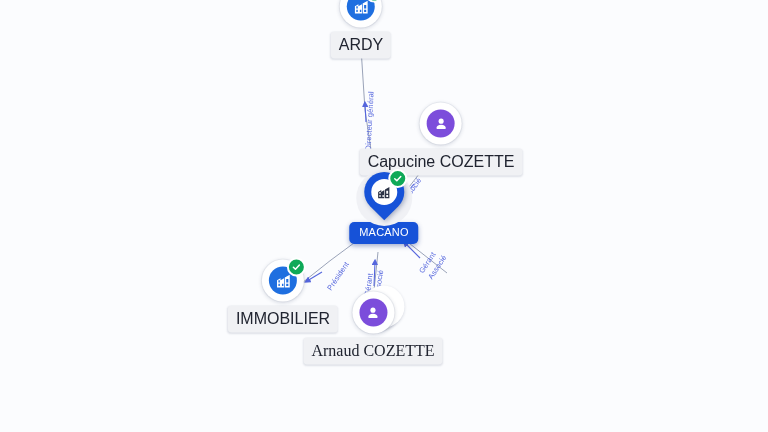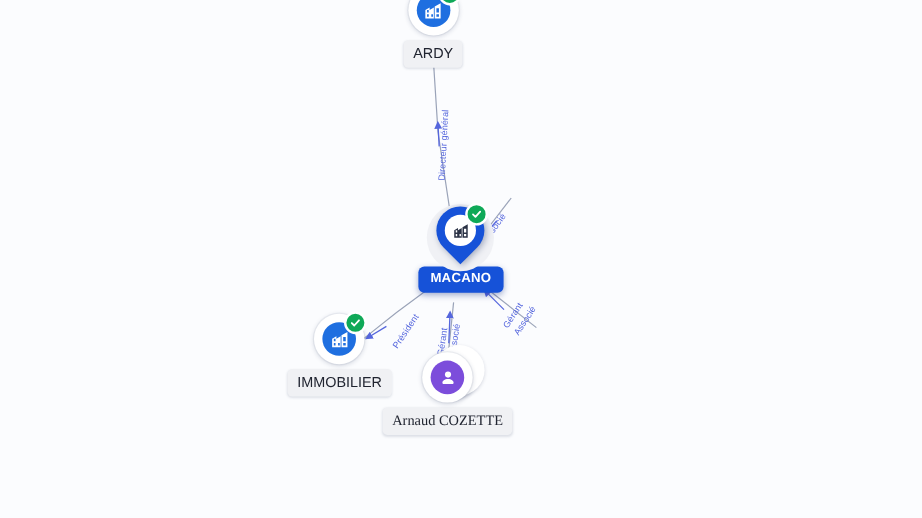--- a/index.html
+++ b/index.html
@@ -132,32 +132,32 @@
     right: -3px;
     top: -3px;
     z-index: 3;
   }
 
   
   .node-label {
     margin-top: 4px;
     background: #f0f1f4;
     color: #202430;
-    font-size: 12px;
+    font-size: 16px;
     line-height: 1;
     padding: 5px 8px 6px;
     border-radius: 4px;
     white-space: nowrap;
     box-shadow: 0 1px 2px rgba(25,40,80,.13);
   }
   .node-label.primary {
     background: #1652d8;
     color: #ffffff;
     font-size: 11px;
-    font-weight: 700;
+    font-weight: 400;
     letter-spacing: .2px;
     padding: 5px 10px 6px;
     border-radius: 5px;
     box-shadow: 0 2px 5px rgba(15,45,130,.38);
   }
   .node.pin-node { margin-top: -6px; }
   .node.pin-node .node-label { margin-top: -6px; }
 
   
   .edge-label {
@@ -216,20 +216,31 @@
       </div>
       <span class="verified">
         <svg width="9" height="9" viewBox="0 0 24 24" fill="none" stroke="#ffffff" stroke-width="4" stroke-linecap="round" stroke-linejoin="round">
           <path d="M4 12.5 L9.5 18 L20 6.5"></path>
         </svg>
       </span>
     </div>
     <div class="node-label">ARDY</div>
   </div>
 
+  <div class="node" style="left:441px; top:139px;">
+    <div class="chip">
+      <div class="disc person">
+        <svg width="17" height="17" viewBox="0 0 24 24" fill="#ffffff">
+          <circle cx="12" cy="8" r="3.6"></circle>
+          <path d="M12 13.2c-4 0-6.6 2.2-6.6 4.3 0 1 .6 1.5 1.8 1.5h9.6c1.2 0 1.8-.5 1.8-1.5 0-2.1-2.6-4.3-6.6-4.3z"></path>
+        </svg>
+      </div>
+    </div>
+    <div class="node-label">Capucine COZETTE</div>
+  </div>
 
   <div class="node pin-node" style="left:384px; top:212px;">
     <div class="pin-wrap">
       <div class="pin-halo"></div>
       <div class="pin">
         <div class="pin-body"></div>
         <div class="pin-face">
           <svg width="15" height="15" viewBox="0 0 24 24" fill="#2b3245">
             <path d="M3 21V11l5-3v3l5-3v13H3zm7-2h2v-3h-2v3zm-5 0h2v-3H5v3zm0-5h2v-3H5v3zm9 7V7l7-4v18h-7zm2-2h3v-3h-3v3zm0-5h3V9h-3v5z"></path>
           </svg>

